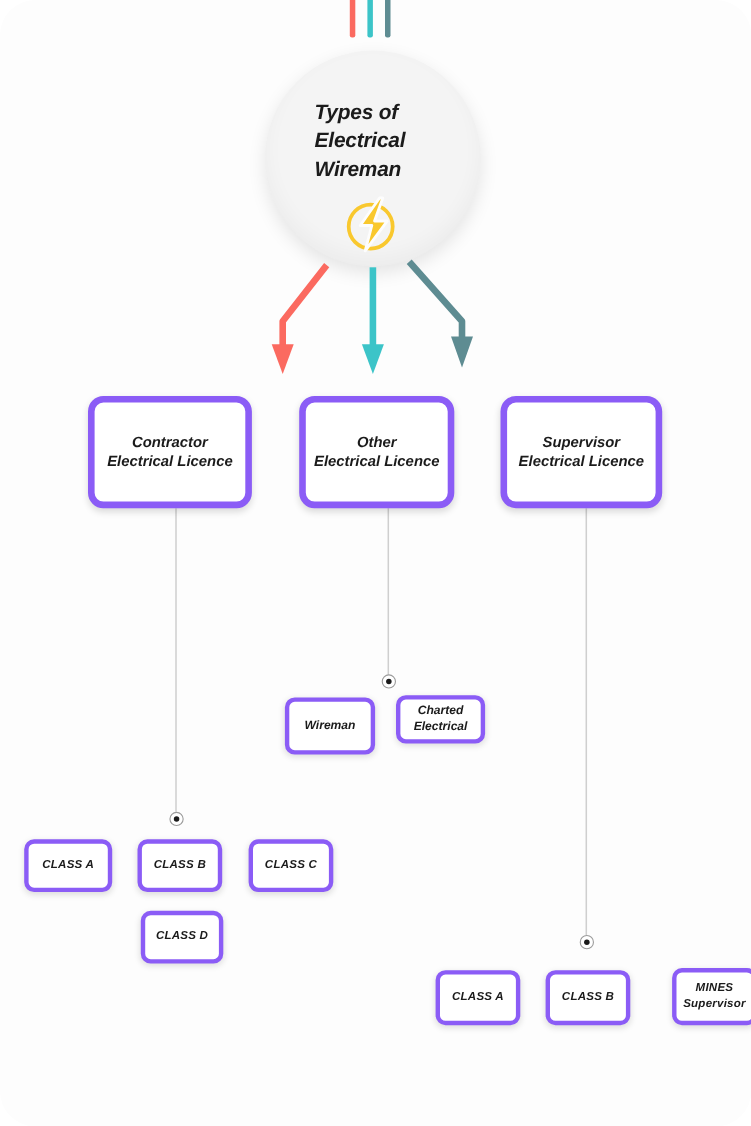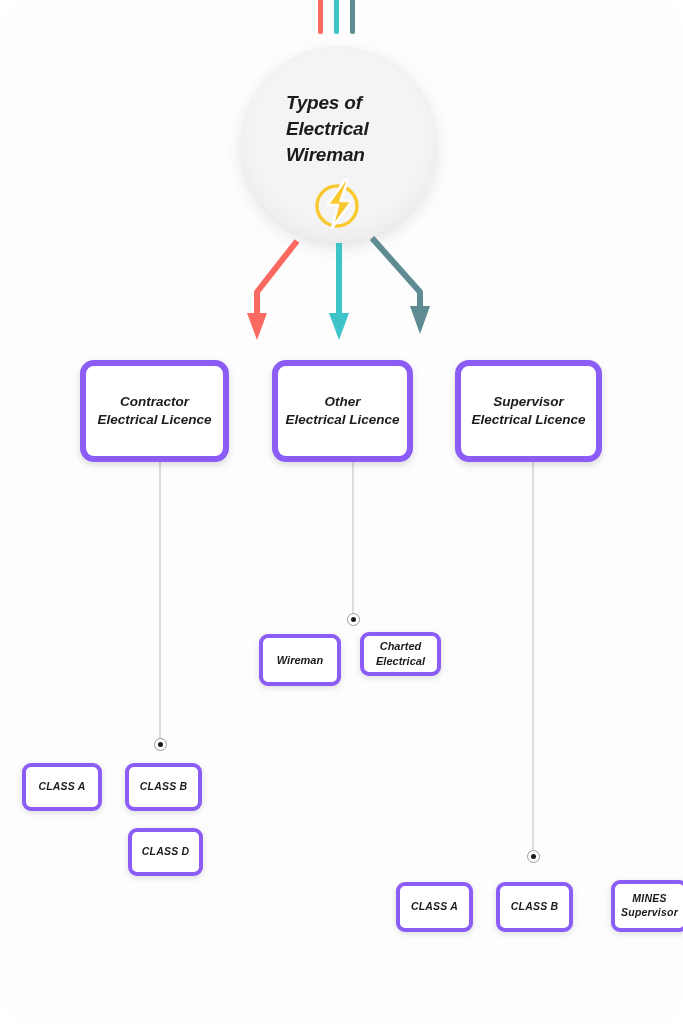--- a/index.html
+++ b/index.html
@@ -207,20 +207,23 @@
   </div>
 
   <div class="node tiny" style="left:22px; top:763px; width:80px; height:48px;">
     <div class="label">CLASS A</div>
   </div>
 
   <div class="node tiny" style="left:125px; top:763px; width:77px; height:48px;">
     <div class="label">CLASS B</div>
   </div>
 
+  <div class="node tiny" style="left:226px; top:763px; width:77px; height:48px;">
+    <div class="label">CLASS C</div>
+  </div>
 
   <div class="node tiny" style="left:128px; top:828px; width:75px; height:48px;">
     <div class="label">CLASS D</div>
   </div>
 
   <div class="node tiny" style="left:396px; top:882px; width:77px; height:50px;">
     <div class="label">CLASS A</div>
   </div>
 
   <div class="node tiny" style="left:496px; top:882px; width:77px; height:50px;">

